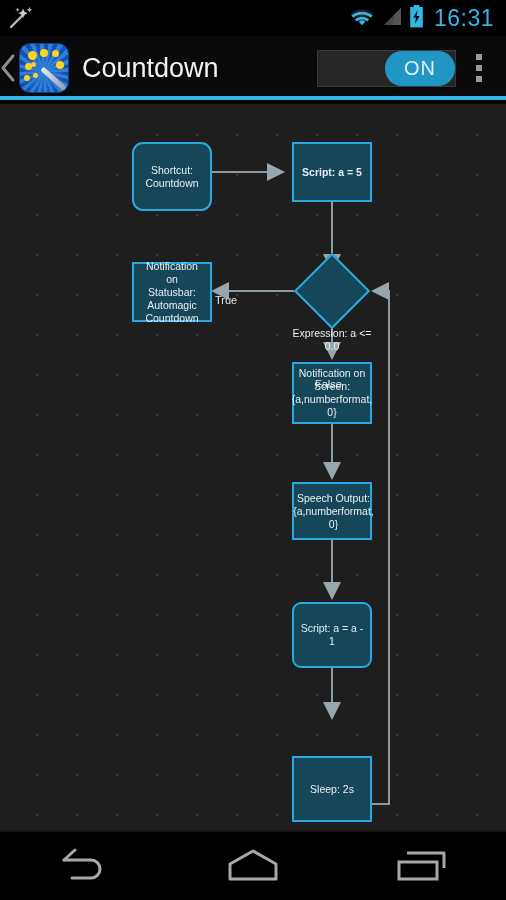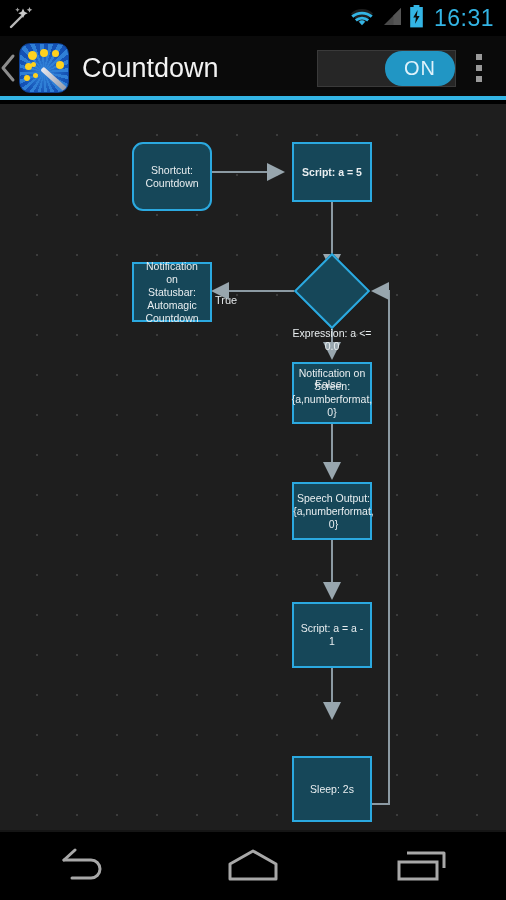--- a/index.html
+++ b/index.html
@@ -247,21 +247,21 @@
 {a,numberformat,
 0}</span>
     </div>
 
     <div class="node" style="left:292px;top:378px;width:80px;height:58px;padding-left:8px;">
       <span class="node-label">Speech Output:
 {a,numberformat,
 0}</span>
     </div>
 
-    <div class="node" style="left:292px;top:498px;width:80px;height:66px;">
+    <div class="node" style="left:292px;top:498px;width:80px;height:66px;border-radius:9px;">
       <span class="node-label">Script: a = a - 1</span>
     </div>
 
     <div class="node" style="left:292px;top:616px;width:80px;height:66px;margin-top:36px;">
       <span class="node-label">Sleep: 2s</span>
     </div>
 
     <div class="edge-label" style="left:215px;top:190px;">True</div>
     <div class="edge-label" style="left:315px;top:234px;margin-top:40px;">False</div>
   </div>

